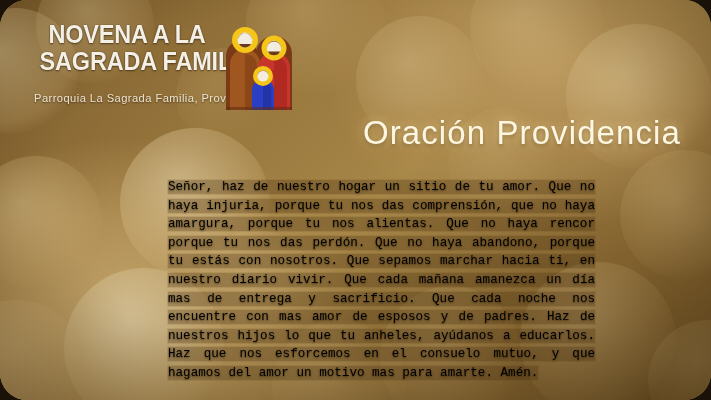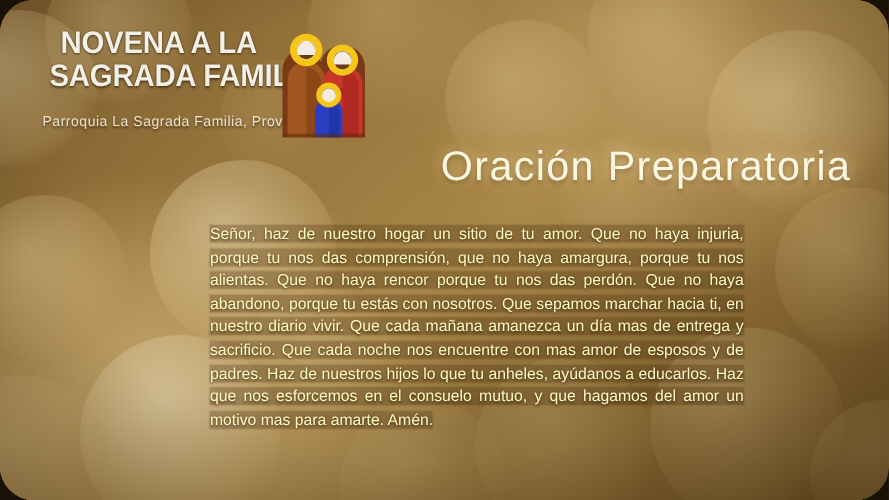--- a/index.html
+++ b/index.html
@@ -122,21 +122,22 @@
 
   
   .prayer {
     position: absolute;
     left: 168px;
     top: 178px;
     width: 427px;
     text-align: justify;
     font-size: 12.6px;
     line-height: 18.6px;
-    color: #fef9c3;
+    color: #000000;
+    font-family: Liberation Mono, monospace;
   }
 
   .prayer span.seg {
     background: rgba(74,46,14,0.30);
     box-shadow: 0 0 0 1px rgba(74,46,14,0.10);
     text-shadow: 0 1px 2px rgba(40,24,6,0.65);
     box-decoration-break: clone;
     -webkit-box-decoration-break: clone;
   }
 </style>
@@ -205,19 +206,19 @@
         <path d="M41 62 A8.5 8.5 0 0 1 49.5 70.5 V90 H41 Z" fill="#2334a8"></path>
         <circle cx="41" cy="56" r="10" fill="#f5c518"></circle>
         <circle cx="41" cy="56" r="5.6" fill="#f3ece0"></circle>
         <path d="M41 50.8 A5.5 5.5 0 0 1 46.5 56 A5.5 5.5 0 0 0 35.5 56 A5.5 5.5 0 0 1 41 50.8 Z" fill="#5a3113"></path>
 
         <rect x="4" y="87" width="66" height="3" fill="#5e2c10" opacity="0.55"></rect>
       </svg>
     </div>
   </div>
 
-  <div class="headline">Oración Preparatoria</div>
+  <div class="headline">Oración Providencia</div>
 
   <div class="prayer">
     <span class="seg">Señor, haz de nuestro hogar un sitio de tu amor. Que no haya injuria, porque tu nos das comprensión, que no haya amargura, porque tu nos alientas. Que no haya rencor porque tu nos das perdón. Que no haya abandono, porque tu estás con nosotros. Que sepamos marchar hacia ti, en nuestro diario vivir. Que cada mañana amanezca un día mas de entrega y sacrificio. Que cada noche nos encuentre con mas amor de esposos y de padres. Haz de nuestros hijos lo que tu anheles, ayúdanos a educarlos. Haz que nos esforcemos en el consuelo mutuo, y que hagamos del amor un motivo mas para amarte. Amén.</span>
   </div>
 
 </div>
 
 </body></html>

